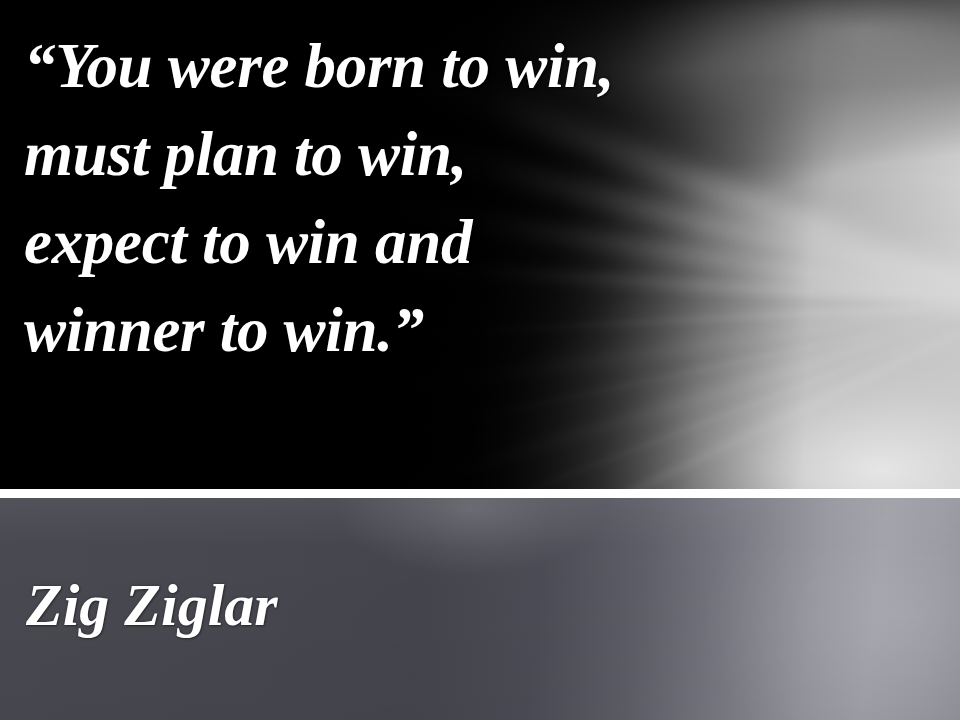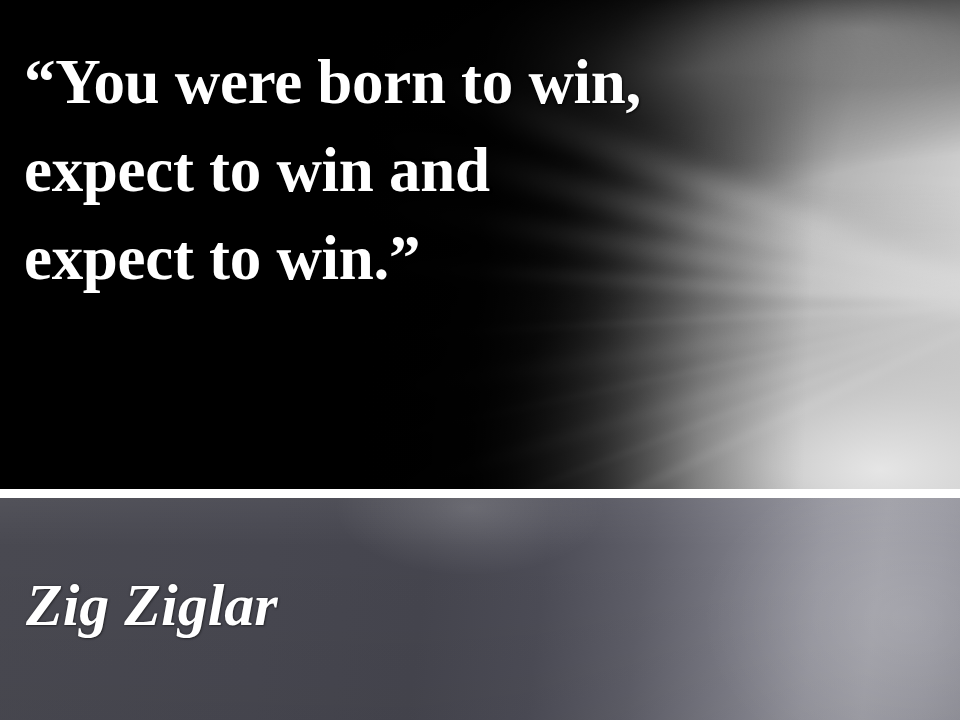--- a/index.html
+++ b/index.html
@@ -116,25 +116,26 @@
         rgba(255,255,255,0) 78%),
       radial-gradient(ellipse 300px 70px at 860px 30px,
         rgba(255,255,255,0.22) 0%,
         rgba(255,255,255,0) 80%);
   }
 
   
   #quote {
     position: absolute;
     left: 24px;
-    top: 38px;
+    top: 22px;
     width: 915px;
     z-index: 20;
     color: #ffffff;
     font-weight: bold;
+    font-style: italic;
     font-size: 63px;
     line-height: 88px;
     letter-spacing: -0.3px;
     text-shadow: 0 0 3px rgba(0,0,0,0.55), 1px 1px 2px rgba(0,0,0,0.55);
   }
   #quote .qline { display: block; white-space: nowrap; }
 
   
   #divider {
     position: absolute;
@@ -221,22 +222,23 @@
       <div class="streak s10"></div>
     </div>
 
     <div class="bg-layer wedge-main"></div>
     <div class="bg-layer lower-right-sheen"></div>
     <div class="bg-layer haze-top"></div>
     <div class="bg-layer left-darken"></div>
 
     <div id="quote">
       <span class="qline">“You were born to win,</span>
+      <span class="qline">must plan to win,</span>
       <span class="qline">expect to win and</span>
-      <span class="qline">expect to win.”</span>
+      <span class="qline">winner to win.”</span>
     </div>
   </div>
 
   <div id="divider"></div>
 
   <div id="footer">
     <div class="footer-sheen"></div>
     <div id="author">Zig Ziglar</div>
   </div>
 

